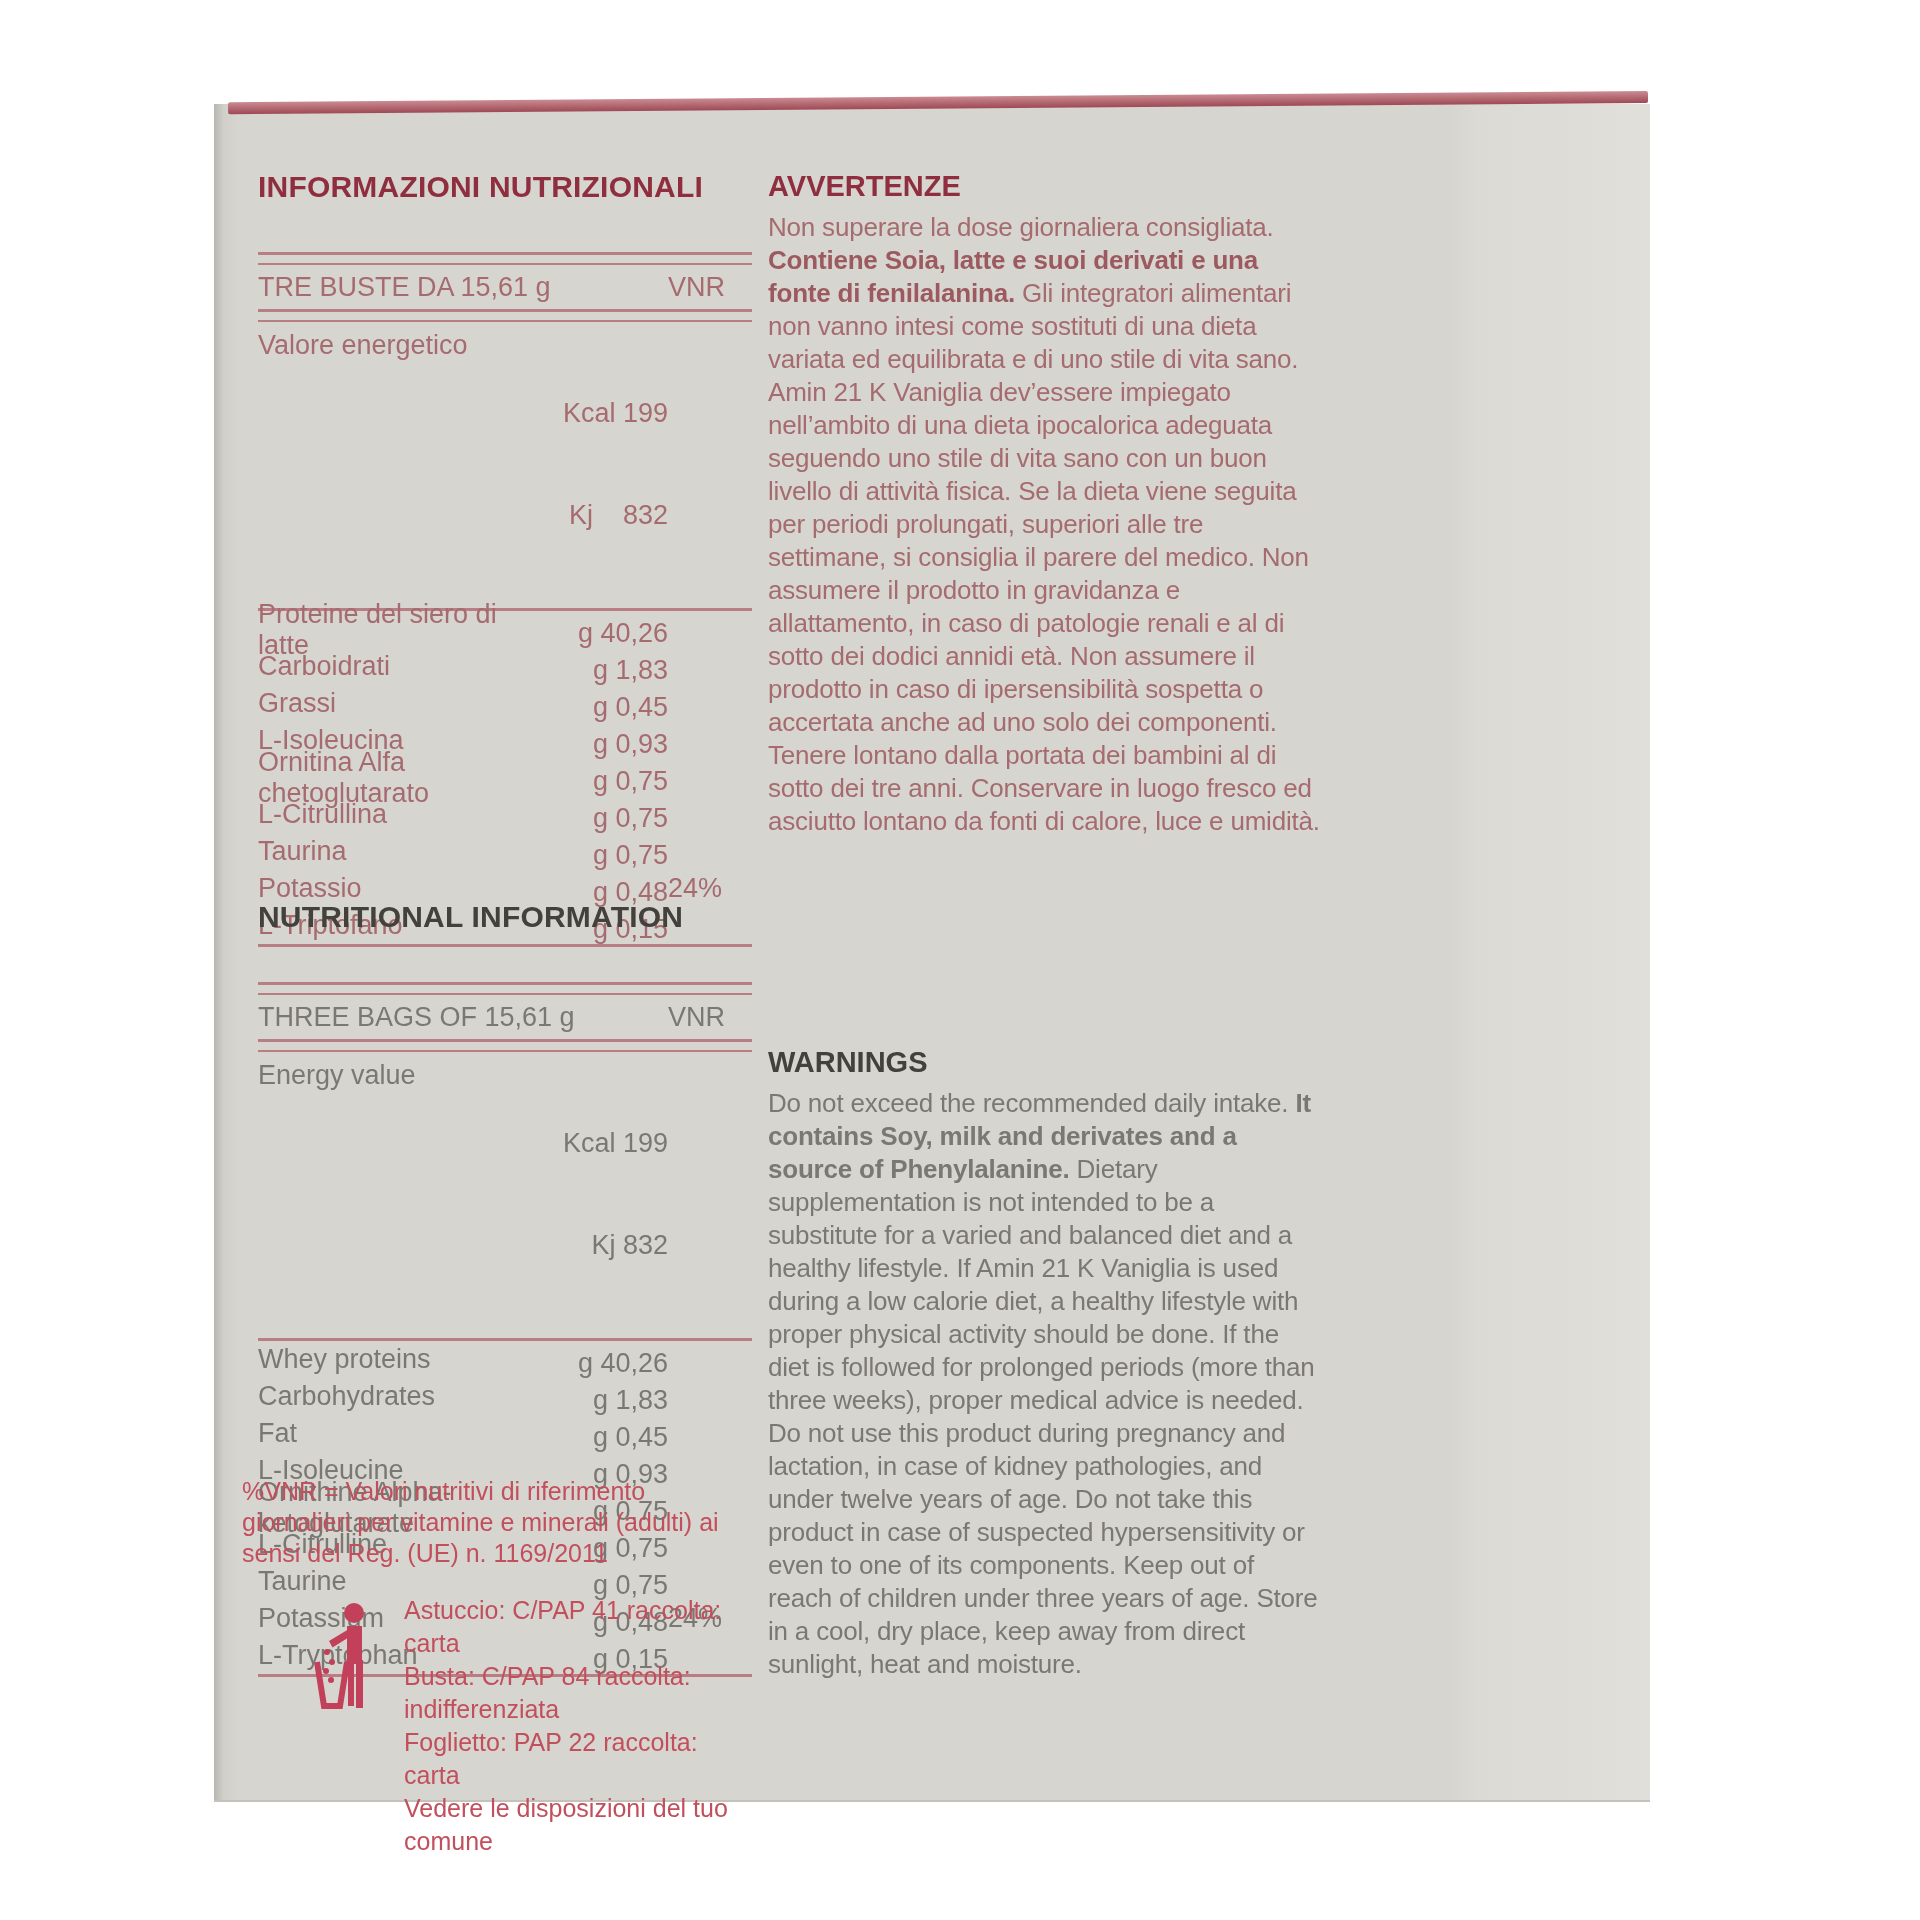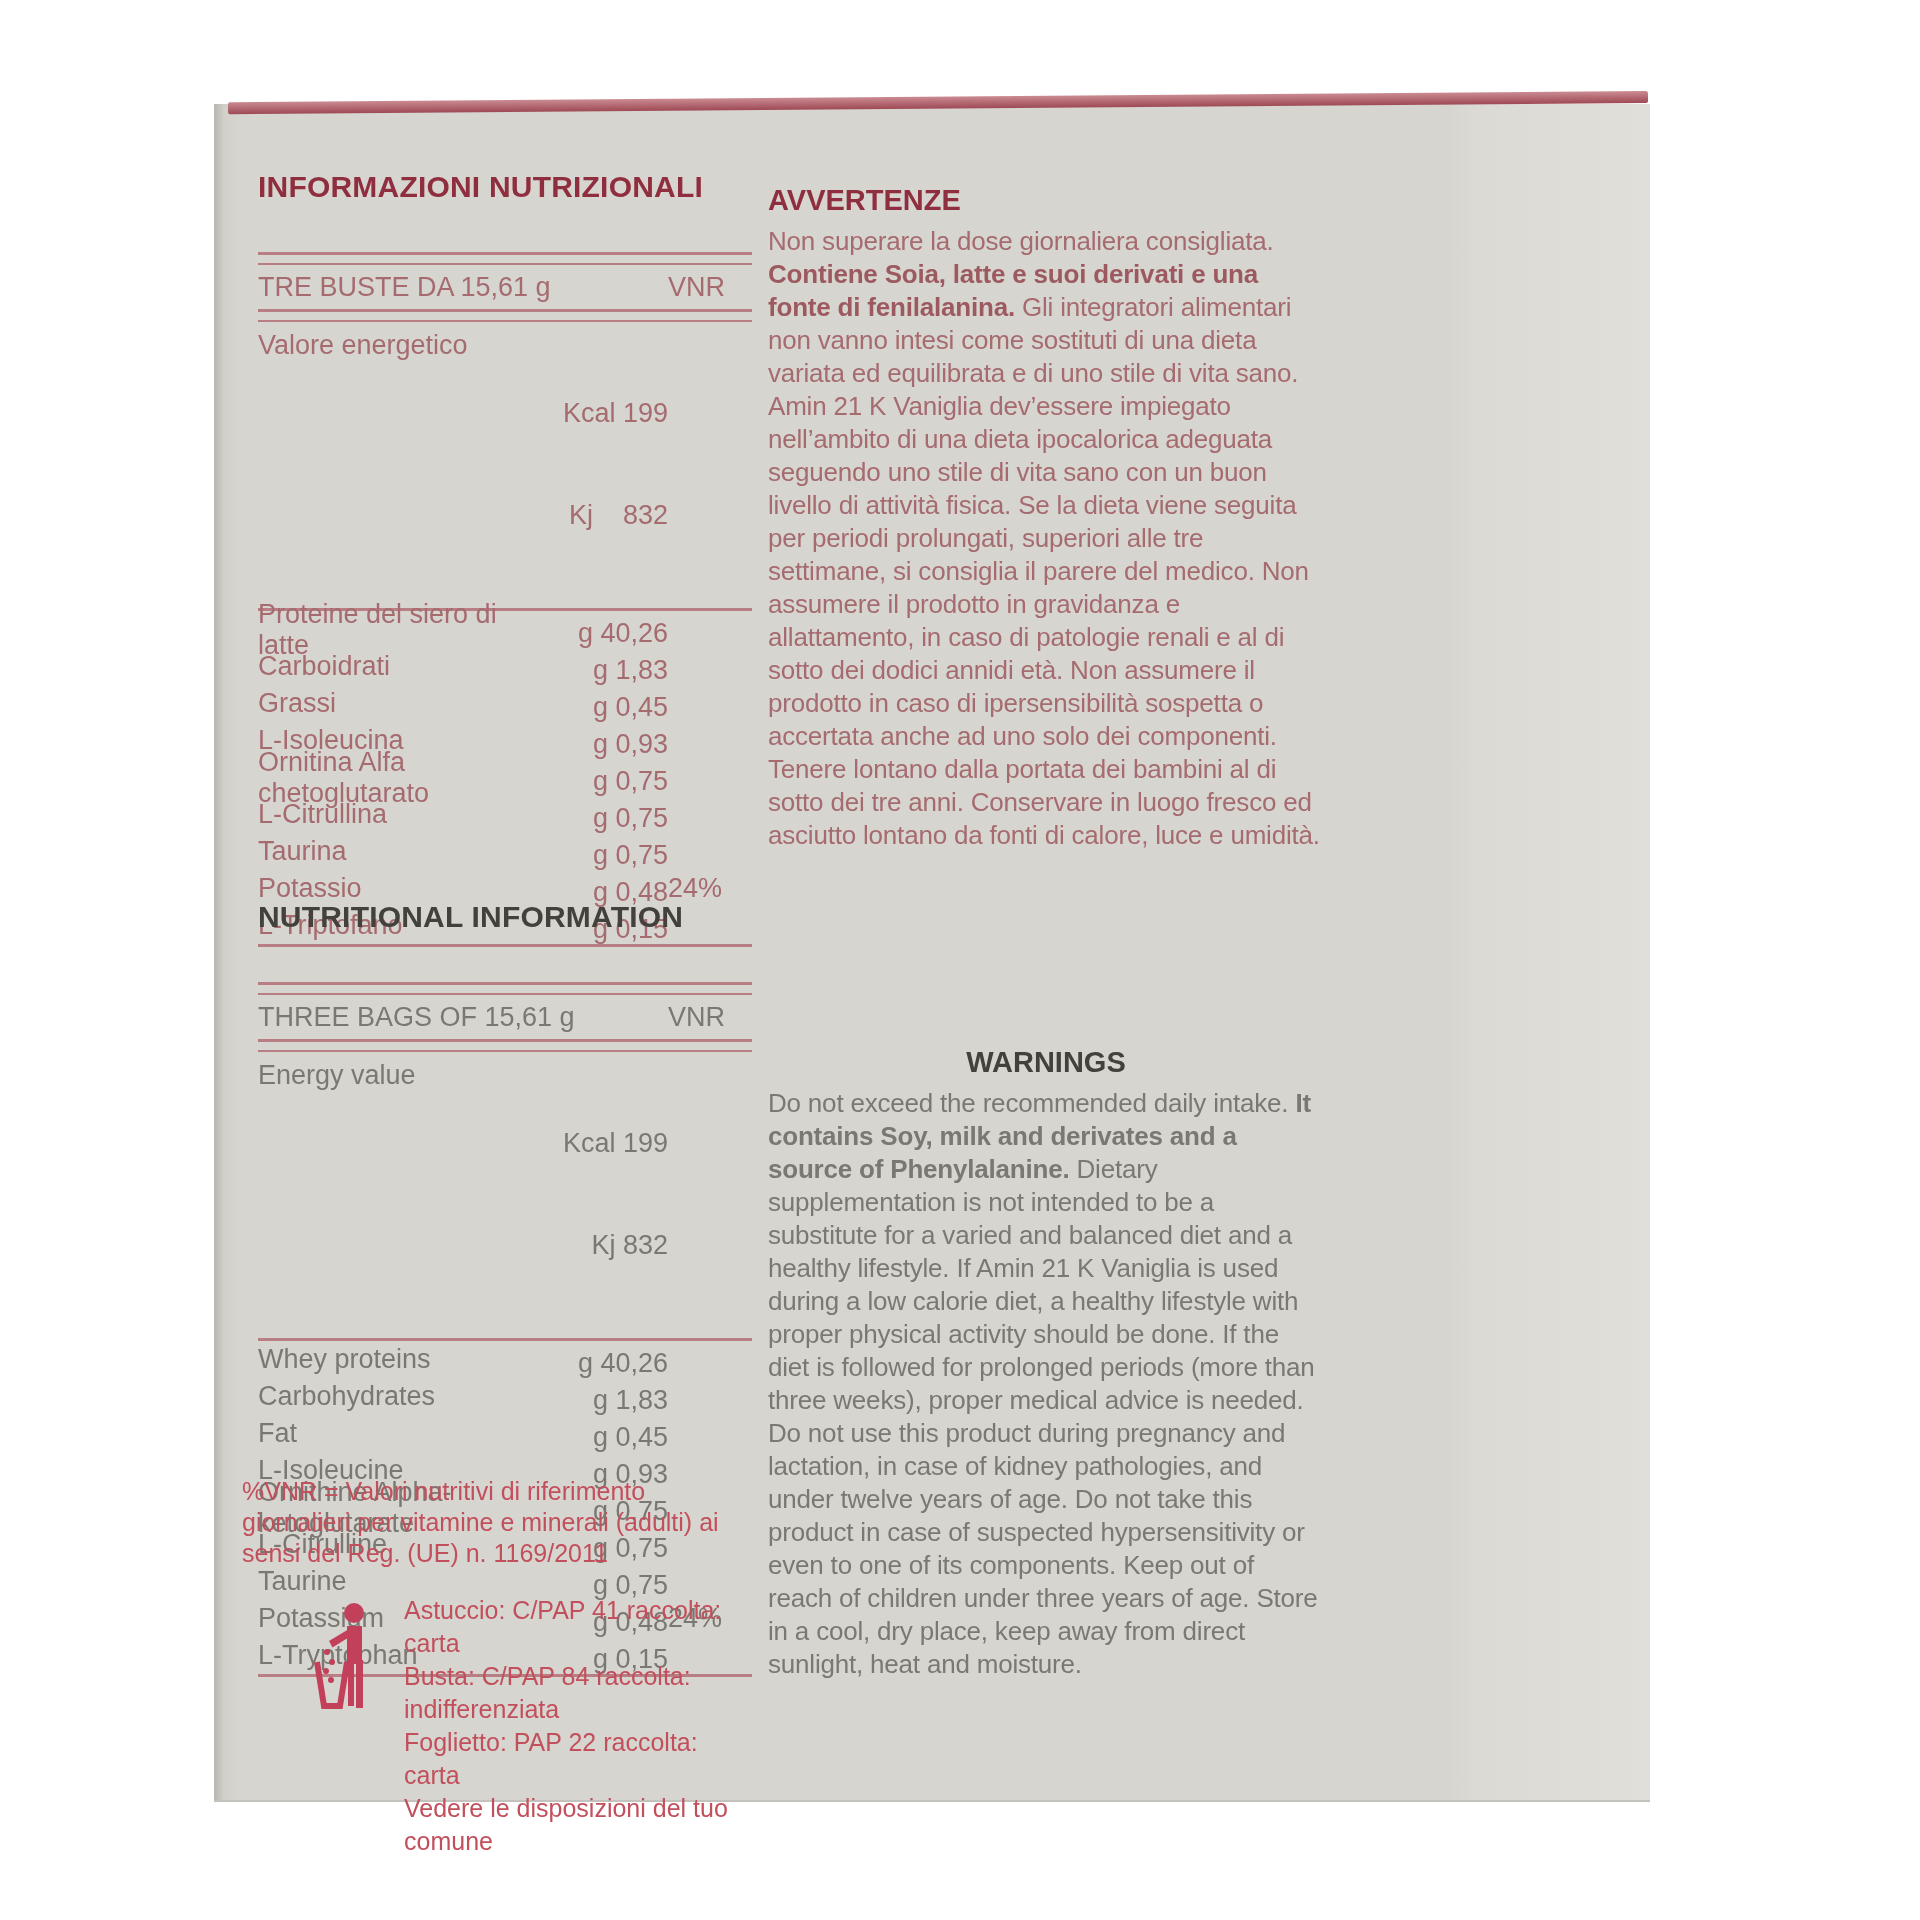--- a/index.html
+++ b/index.html
@@ -38,22 +38,22 @@
   .vnr{width:84px;text-align:left;}
   .vals{width:150px;text-align:right;line-height:34px;white-space:pre;}
   
   .footnote{left:28px;width:502px;font-size:25px;line-height:31px;color:var(--red_accent);}
   .recycle{left:44px;width:502px;display:flex;gap:26px;color:var(--red_accent);}
   .recycle svg{flex:0 0 auto;margin-left:56px;margin-top:6px;}
   .rec-lines{font-size:25px;line-height:33px;}
   
   .wcol{left:554px;width:556px;}
   .w-title{font-size:29px;font-weight:bold;margin:0 0 8px 0;}
-  .w-it .w-title{color:var(--it_heading);margin-top:14px;}
-  .w-en .w-title{color:var(--en_heading);text-align:center;}
+  .w-it .w-title{color:var(--it_heading);}
+  .w-en .w-title{color:var(--en_heading);}
   .w-body{font-size:26px;line-height:33px;letter-spacing:-0.2px;}
   .w-it .w-body{color:var(--it_text);}
   .w-en .w-body{color:var(--en_text);}
   .w-bold{font-weight:bold;}
   .w-it .w-bold{color:#9c5a60;}
 </style>
 </head>
 <body>
 
 <div class="canvas">

